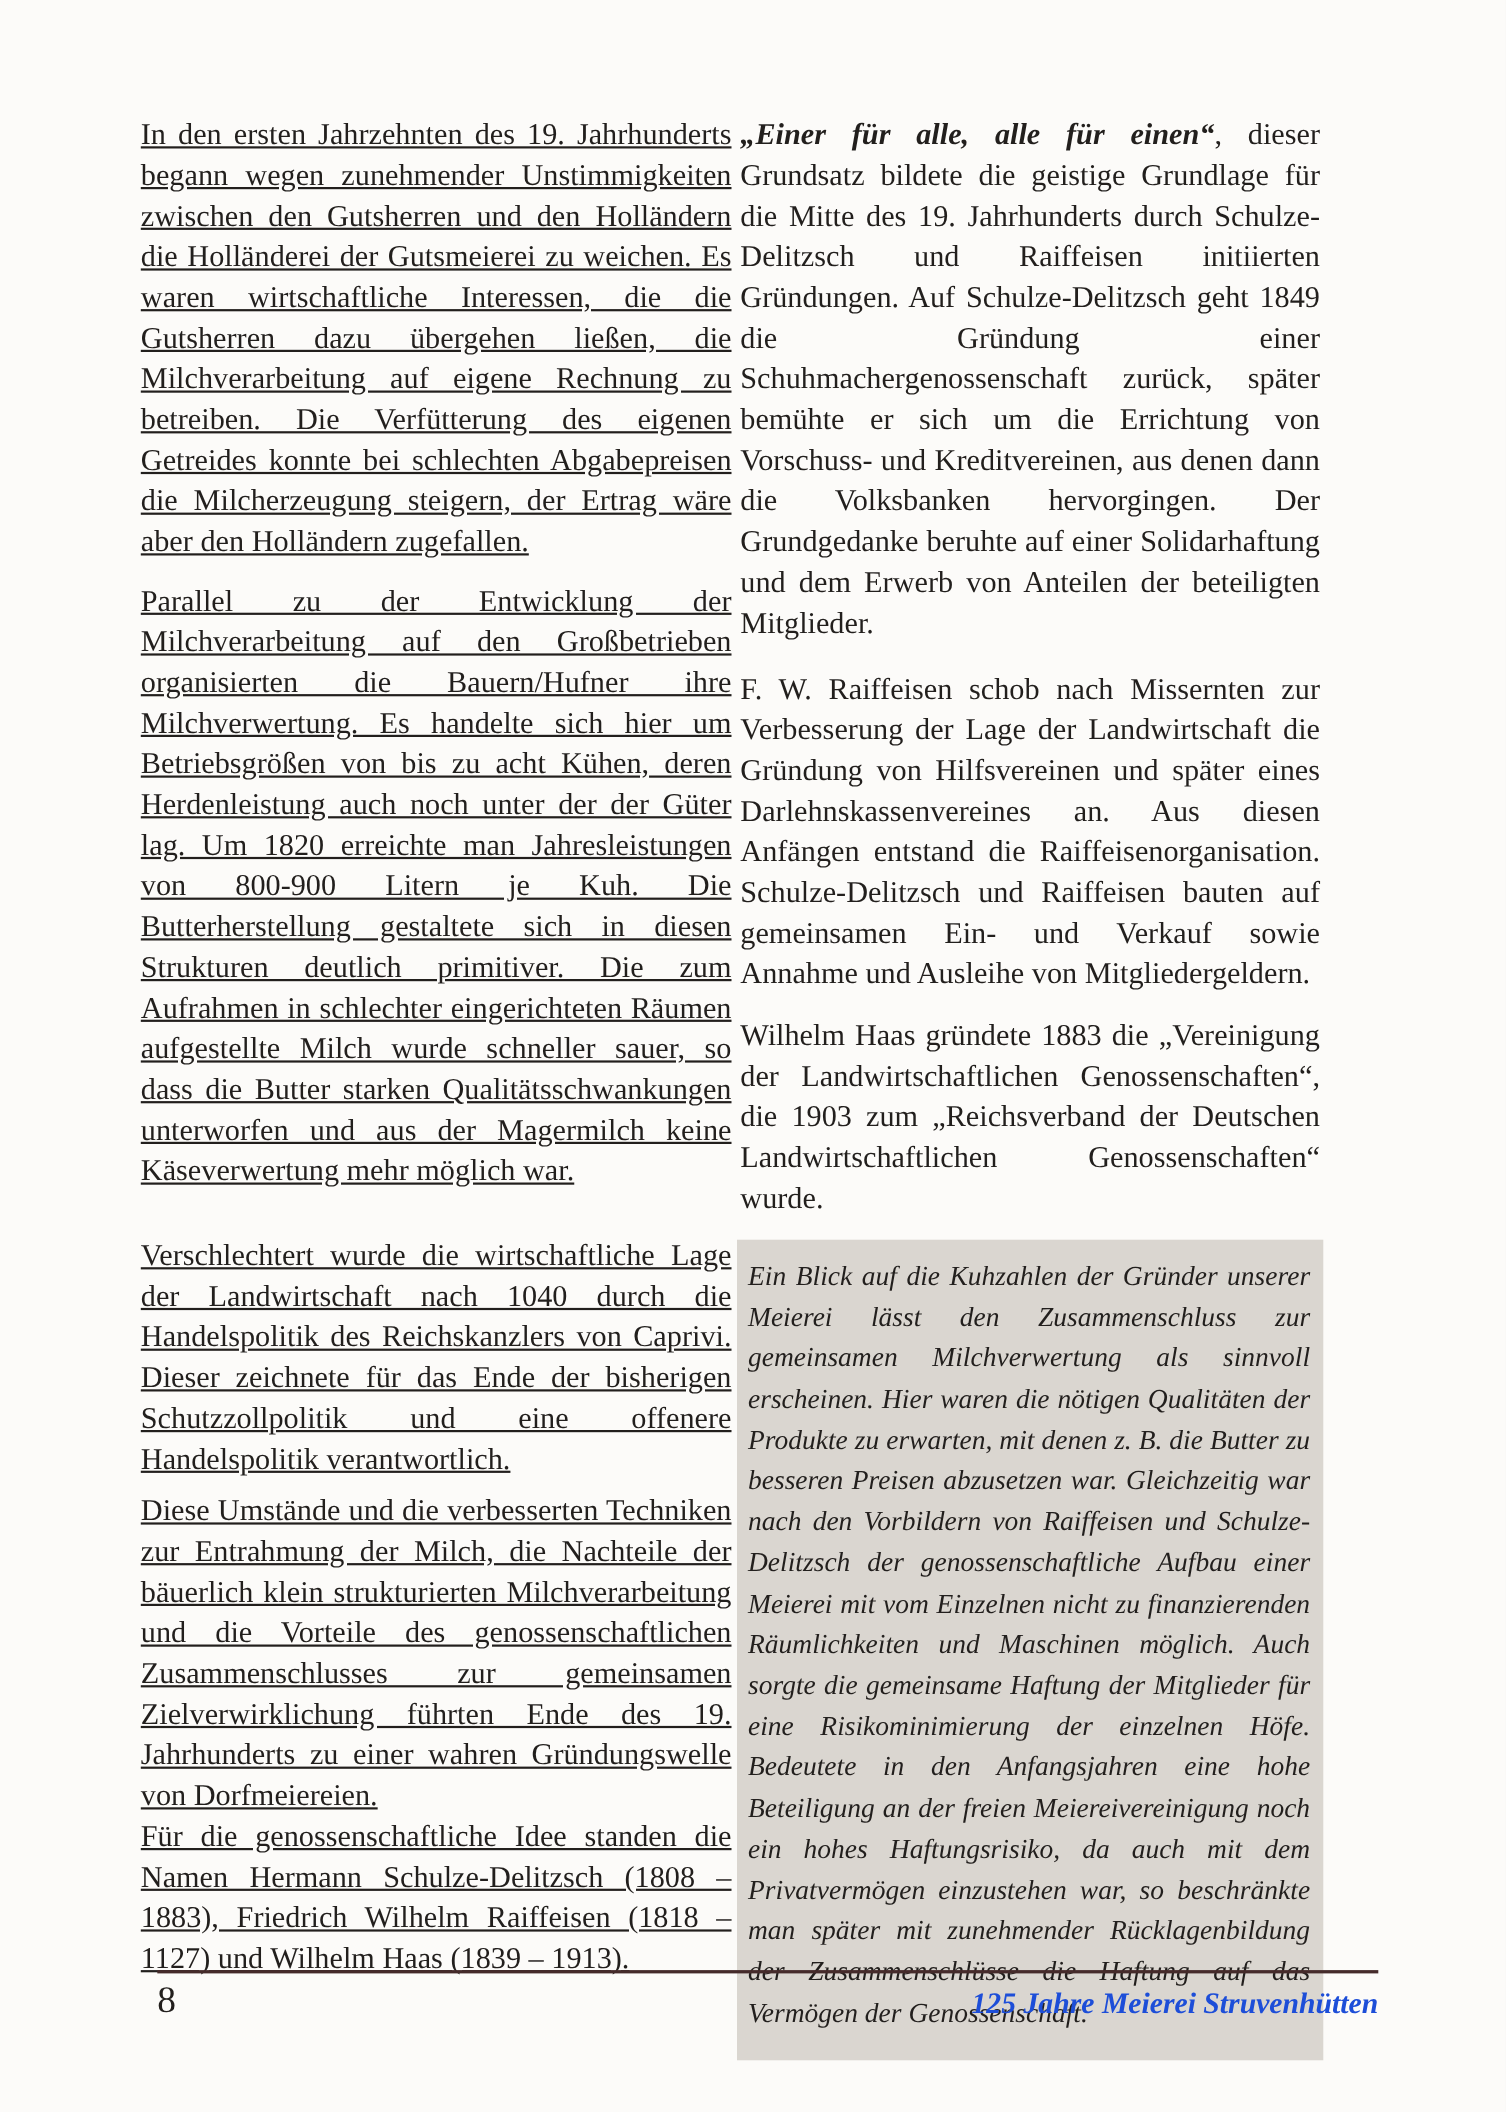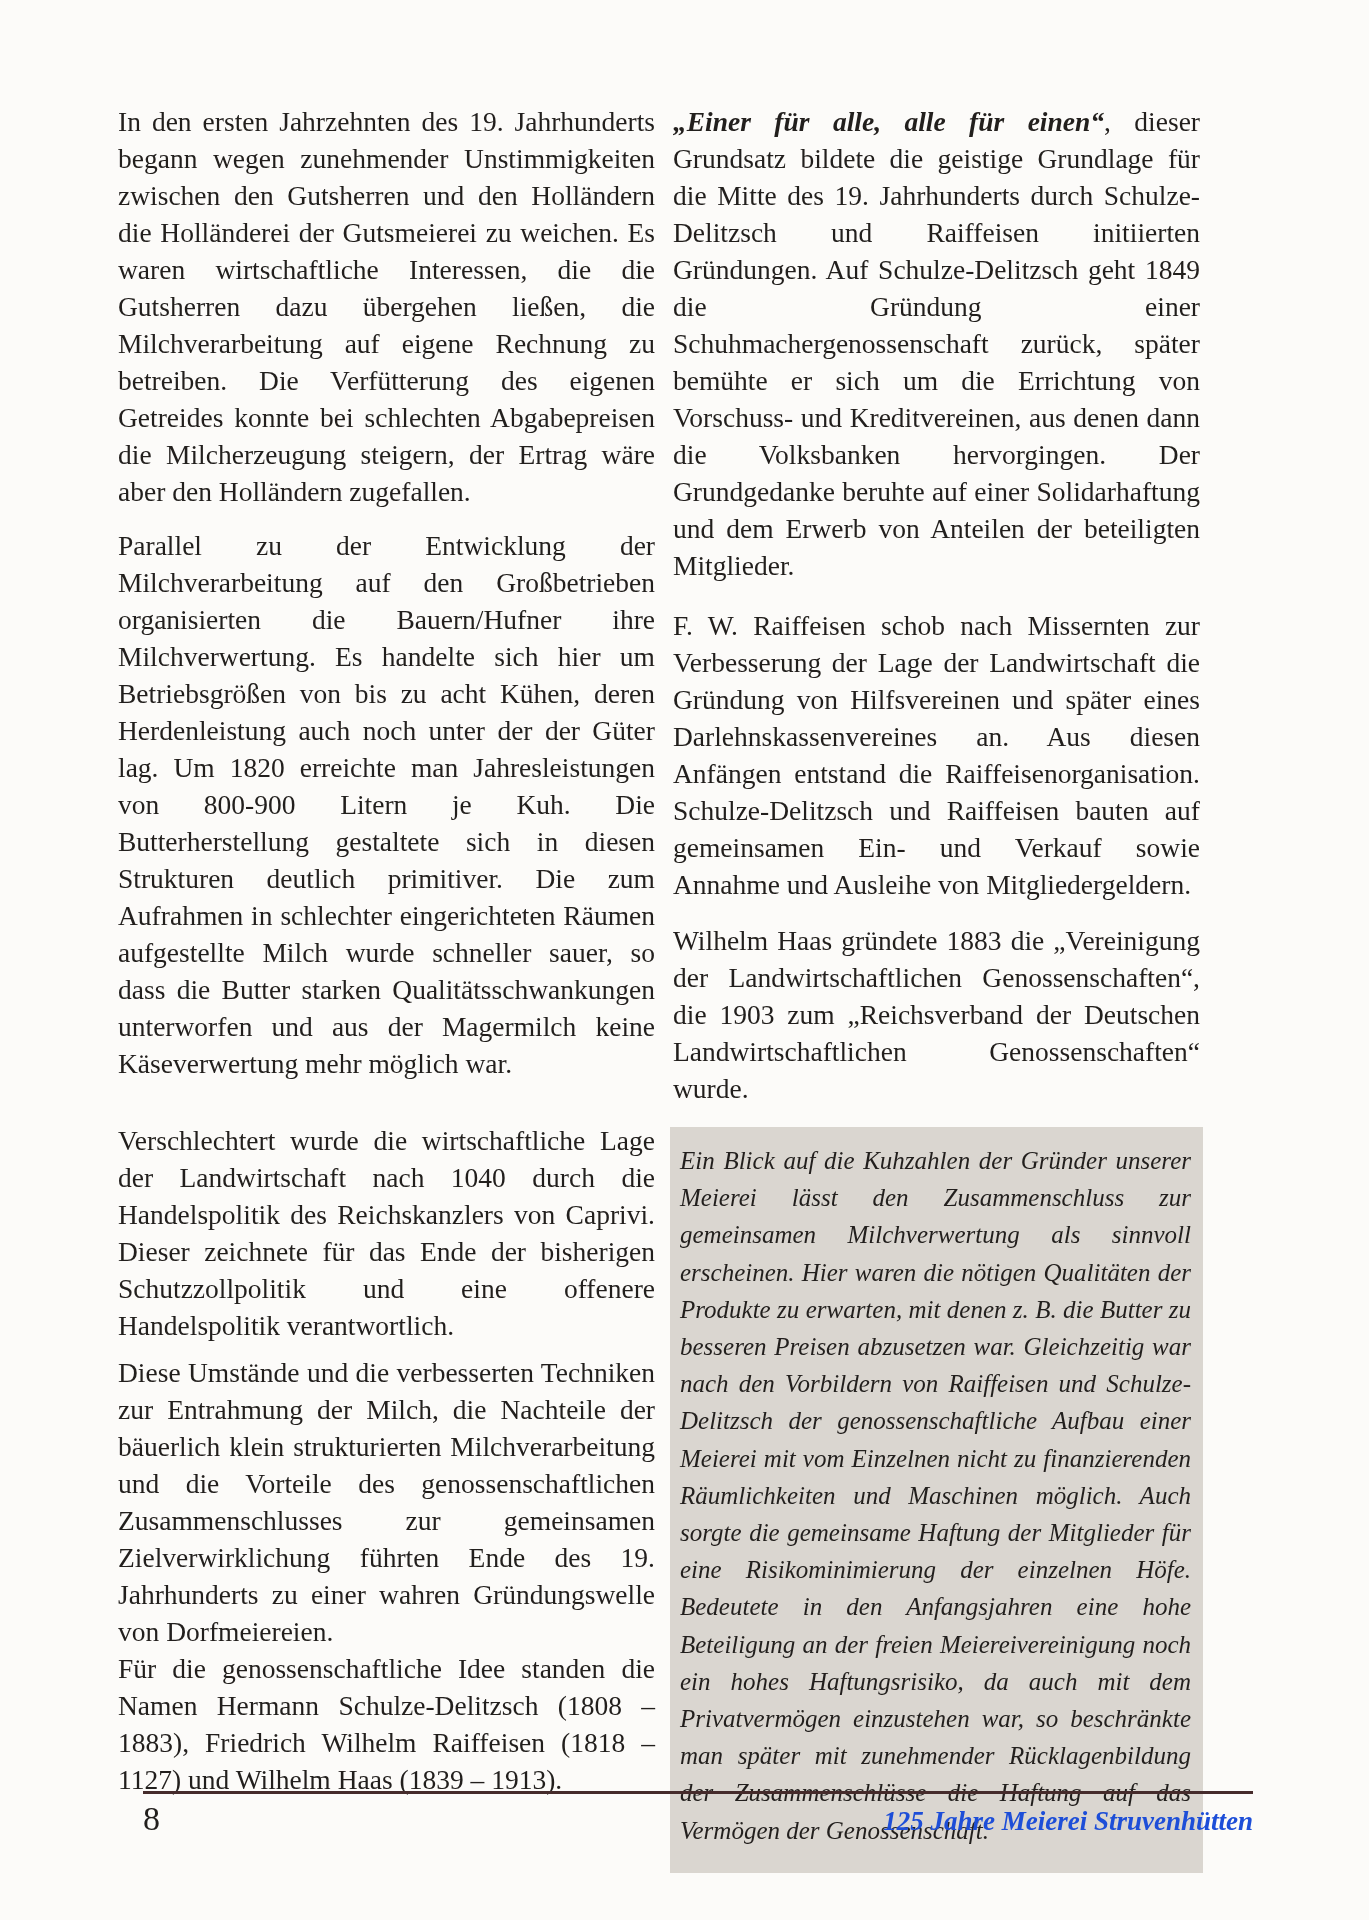--- a/index.html
+++ b/index.html
@@ -14,21 +14,21 @@
     overflow:hidden;
   }
   .col{
     position:absolute;top:103px;
     font-size:27.5px;
     line-height:37px;
     text-align:justify;
     hyphens:auto;
     -webkit-hyphens:auto;
   }
-  .col-left{left:118px;width:537px;}
+  .col-left{left:128px;width:537px;text-decoration:underline;}
   .col-right{left:673px;width:527px;}
   .col p{margin:0;padding:0;}
   .col-left p.p1{margin-bottom:17px;}
   .col-left p.p2{margin-bottom:40px;}
   .col-left p.p3{margin-bottom:10px;}
   .col-left p.p4{margin-bottom:0;}
   .col-right p.p1{margin-bottom:23px;}
   .col-right p.p2{margin-bottom:19px;}
   .col-right p.p3{margin-bottom:20px;}
   .lead-bold{font-weight:bold;font-style:italic;}

